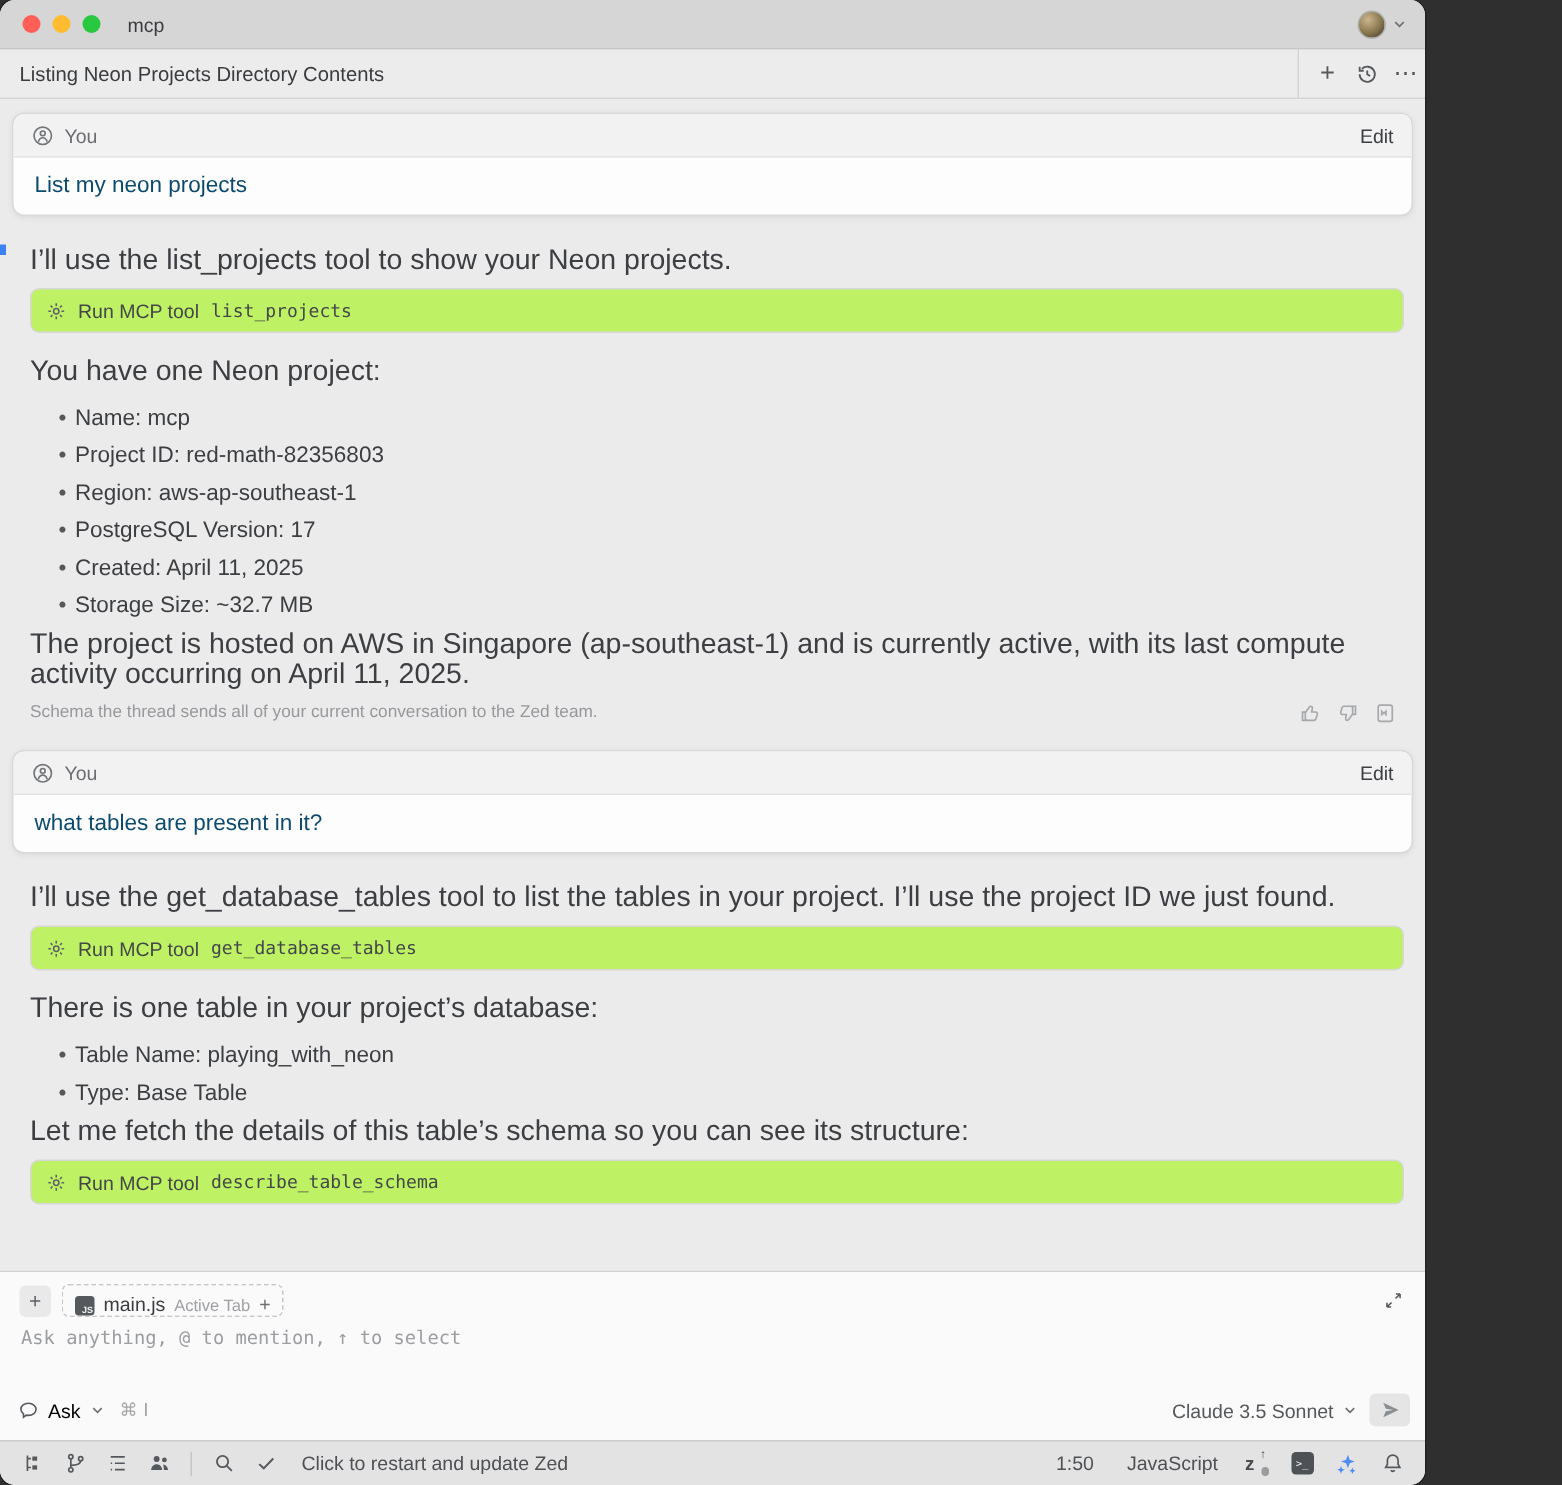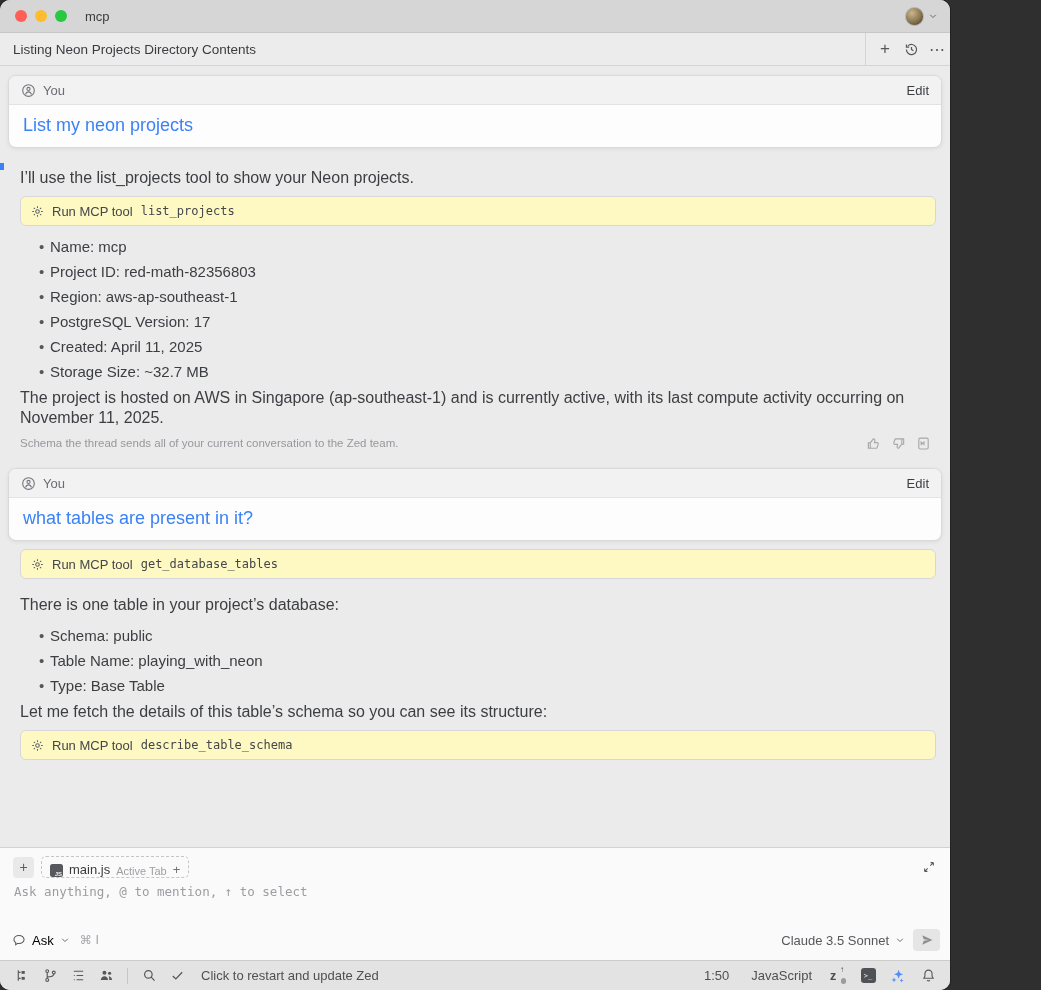--- a/index.html
+++ b/index.html
@@ -32,26 +32,26 @@
   
   .chat { flex:1 1 auto; background:#ebebeb; overflow:hidden; padding-top:9px; position:relative; }
   .scroll-mark { position:absolute; left:0; top:97px; width:4px; height:7px; background:#3b82f6; }
 
   .msg-card { margin:0 8px; background:#fdfdfd; border:1px solid #d9d9d9; border-radius:8px;
               box-shadow:0 1px 4px rgba(0,0,0,.07); overflow:hidden; }
   .msg-head { height:29px; background:#f2f2f3; border-bottom:1px solid #e3e3e4;
               display:flex; align-items:center; padding:0 12px; gap:7px; }
   .role { font-size:13px; color:#6b6d71; }
   .edit-btn { margin-left:auto; font-size:13px; color:#3c3e42; cursor:default;padding-left:25px; }
-  .msg-body { padding:10px 14px 11px 14px; font-size:18px; color:#3b82f6; }
-
-  .a-text { margin:0 14px 0 20px; font-size:16px; color:#3c3e42; line-height:20px; }
+  .msg-body { padding:10px 14px 11px 14px; font-size:15px; color:#0c4a6e; }
+
+  .a-text { margin:0 14px 0 20px; font-size:19px; color:#3c3e42; line-height:20px; }
   .mt20 { margin-top:20px; } .mt16 { margin-top:16px; } .mt4 { margin-top:4px; }
 
-  .tool-chip { margin:8px 14px 0 20px; height:30px; background:#fef9c3; border:1px solid #d7d7d9;
+  .tool-chip { margin:8px 14px 0 20px; height:30px; background:#bef264; border:1px solid #d7d7d9;
                border-radius:6px; display:flex; align-items:center; padding:0 10px; gap:8px; }
   .tool-chip .label { font-size:13px; color:#44464a; }
   .tool-chip .tname { font-family:"DejaVu Sans Mono",monospace; font-size:12px; color:#44464a; }
 
   ul.facts { list-style:none; margin:8px 14px 0 20px; }
   ul.facts li { position:relative; padding-left:30px; line-height:25px; font-size:15px; color:#3c3e42; }
   ul.facts li::before { content:"•"; position:absolute; left:19px; color:#55575b; }
 
   .feedback-row { display:flex; align-items:center; margin:6px 18px 0 20px; }
   .feedback-note { font-size:11.5px; color:#96989c; }
@@ -156,31 +156,32 @@
 
     <div class="tool-chip">
       <svg width="13" height="13" viewBox="0 0 16 16" fill="none" stroke="#5f6267" stroke-width="1.3">
         <circle cx="8" cy="8" r="2.2"></circle>
         <path d="M8 1.5v2.2M8 12.3v2.2M1.5 8h2.2M12.3 8h2.2M3.4 3.4l1.5 1.5M11.1 11.1l1.5 1.5M12.6 3.4l-1.5 1.5M4.9 11.1l-1.5 1.5"></path>
       </svg>
       <span class="label">Run MCP tool</span>
       <span class="tname">list_projects</span>
     </div>
 
+    <p class="a-text mt16">You have one Neon project:</p>
 
     <ul class="facts">
       <li>Name: mcp</li>
       <li>Project ID: red-math-82356803</li>
       <li>Region: aws-ap-southeast-1</li>
       <li>PostgreSQL Version: 17</li>
       <li>Created: April 11, 2025</li>
       <li>Storage Size: ~32.7 MB</li>
     </ul>
 
-    <p class="a-text mt4">The project is hosted on AWS in Singapore (ap-southeast-1) and is currently active, with its last compute activity occurring on November 11, 2025.</p>
+    <p class="a-text mt4">The project is hosted on AWS in Singapore (ap-southeast-1) and is currently active, with its last compute activity occurring on April 11, 2025.</p>
 
     <div class="feedback-row">
       <span class="feedback-note">Schema the thread sends all of your current conversation to the Zed team.</span>
       <div class="feedback-icons">
         <div class="icon-btn">
           <svg width="15" height="15" viewBox="0 0 16 16" fill="none" stroke="#a6a8ab" stroke-width="1.2">
             <path d="M2.5 7.2h2v5.8h-2z"></path>
             <path d="M4.5 12.4l1.1.6h5.1c.6 0 1.1-.4 1.3-1l1-3.3c.2-.8-.4-1.6-1.2-1.6H9l.5-2.7c.1-.7-.4-1.4-1.1-1.4-.4 0-.8.2-1 .6L4.5 7.4"></path>
           </svg>
         </div>
@@ -205,34 +206,34 @@
           <circle cx="8" cy="8" r="6.2"></circle>
             <circle cx="8" cy="6.3" r="1.7"></circle>
           <path d="M4.9 12.2c.5-1.8 1.7-2.8 3.1-2.8s2.6 1 3.1 2.8"></path>
         </svg>
         <span class="role">You</span>
         <span class="edit-btn">Edit</span>
       </div>
       <div class="msg-body">what tables are present in it?</div>
     </div>
 
+    <p class="a-text mt20">I’ll use the get_database_tables tool to list the tables in your project. I’ll use the project ID we just found.</p>
 
     <div class="tool-chip">
       <svg width="13" height="13" viewBox="0 0 16 16" fill="none" stroke="#5f6267" stroke-width="1.3">
         <circle cx="8" cy="8" r="2.2"></circle>
         <path d="M8 1.5v2.2M8 12.3v2.2M1.5 8h2.2M12.3 8h2.2M3.4 3.4l1.5 1.5M11.1 11.1l1.5 1.5M12.6 3.4l-1.5 1.5M4.9 11.1l-1.5 1.5"></path>
       </svg>
       <span class="label">Run MCP tool</span>
       <span class="tname">get_database_tables</span>
     </div>
 
     <p class="a-text mt16">There is one table in your project’s database:</p>
 
     <ul class="facts">
-      <li>Schema: public</li>
       <li>Table Name: playing_with_neon</li>
       <li>Type: Base Table</li>
     </ul>
 
     <p class="a-text mt4">Let me fetch the details of this table’s schema so you can see its structure:</p>
 
     <div class="tool-chip">
       <svg width="13" height="13" viewBox="0 0 16 16" fill="none" stroke="#5f6267" stroke-width="1.3">
         <circle cx="8" cy="8" r="2.2"></circle>
         <path d="M8 1.5v2.2M8 12.3v2.2M1.5 8h2.2M12.3 8h2.2M3.4 3.4l1.5 1.5M11.1 11.1l1.5 1.5M12.6 3.4l-1.5 1.5M4.9 11.1l-1.5 1.5"></path>

